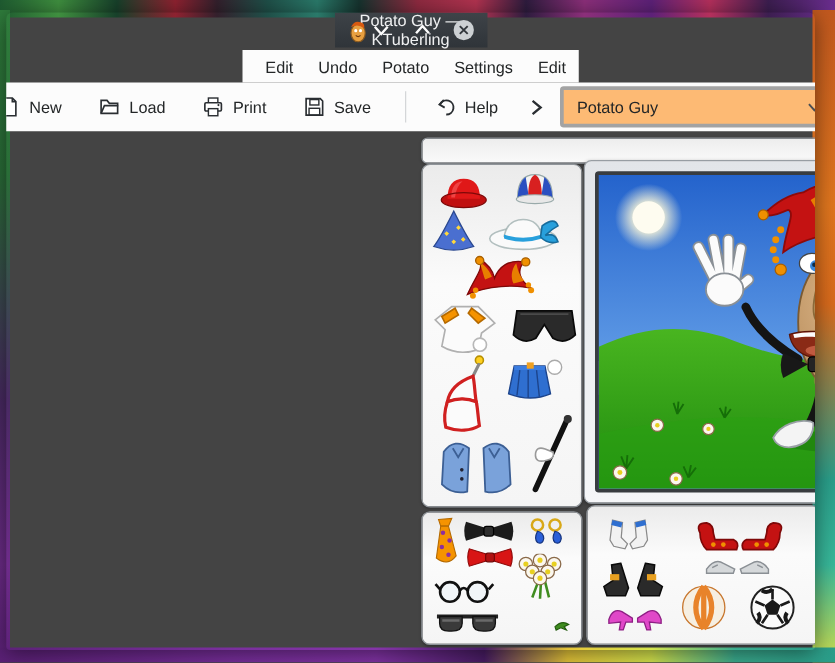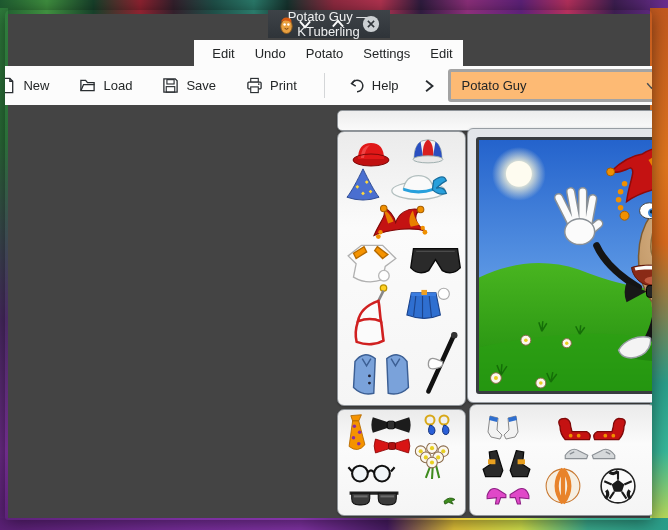--- a/index.html
+++ b/index.html
@@ -120,37 +120,37 @@
           <svg viewBox="0 0 18 18">
             <path d="M2,3.5 h5 l2,2.5 h7 v8.5 h-14 Z" fill="#fff" stroke="#2a2e32" stroke-width="1.4"></path>
             <path d="M2,14.5 l2.8,-6.5 h11.7" fill="none" stroke="#2a2e32" stroke-width="1.4"></path>
           </svg>
         </span>
       <span>Load</span>
     </span>
     <span class="tool-btn">
       <span class="tool-icon">
           <svg viewBox="0 0 18 18">
-            <path d="M2,2 h12 l2,2 v12 h-14 Z" fill="#fff" stroke="#2a2e32" stroke-width="1.4"></path>
-            <rect x="5.2" y="2.8" width="7.6" height="4.6" fill="none" stroke="#2a2e32" stroke-width="1.2"></rect>
-            <rect x="4.5" y="10.2" width="9" height="5.8" fill="none" stroke="#2a2e32" stroke-width="1.2"></rect>
-          </svg>
-        </span>
-      <span>Save</span>
+            <rect x="5" y="1.5" width="8" height="4" fill="#fff" stroke="#2a2e32" stroke-width="1.2"></rect>
+            <rect x="2" y="5.5" width="14" height="7" rx="1" fill="#fff" stroke="#2a2e32" stroke-width="1.4"></rect>
+            <rect x="5" y="10.5" width="8" height="6" fill="#fff" stroke="#2a2e32" stroke-width="1.2"></rect>
+            <circle cx="13.5" cy="7.5" r=".9" fill="#2a2e32"></circle>
+          </svg>
+        </span>
+      <span>Print</span>
     </span>
     <span class="tool-btn">
       <span class="tool-icon">
           <svg viewBox="0 0 18 18">
-            <rect x="5" y="1.5" width="8" height="4" fill="#fff" stroke="#2a2e32" stroke-width="1.2"></rect>
-            <rect x="2" y="5.5" width="14" height="7" rx="1" fill="#fff" stroke="#2a2e32" stroke-width="1.4"></rect>
-            <rect x="5" y="10.5" width="8" height="6" fill="#fff" stroke="#2a2e32" stroke-width="1.2"></rect>
-            <circle cx="13.5" cy="7.5" r=".9" fill="#2a2e32"></circle>
-          </svg>
-        </span>
-      <span>Print</span>
+            <path d="M2,2 h12 l2,2 v12 h-14 Z" fill="#fff" stroke="#2a2e32" stroke-width="1.4"></path>
+            <rect x="5.2" y="2.8" width="7.6" height="4.6" fill="none" stroke="#2a2e32" stroke-width="1.2"></rect>
+            <rect x="4.5" y="10.2" width="9" height="5.8" fill="none" stroke="#2a2e32" stroke-width="1.2"></rect>
+          </svg>
+        </span>
+      <span>Save</span>
     </span>
     <span class="tool-sep"></span>
     <span class="tool-btn">
       <span class="tool-icon">
           <svg viewBox="0 0 18 18">
             <path d="M4.2,7 A6,6 0 1,1 9.5,15.5" fill="none" stroke="#2a2e32" stroke-width="1.6"></path>
             <path d="M7.5,3.2 L3.8,7 L8.2,9.6" fill="none" stroke="#2a2e32" stroke-width="1.6"></path>
           </svg>
         </span>
       <span>Help</span>

